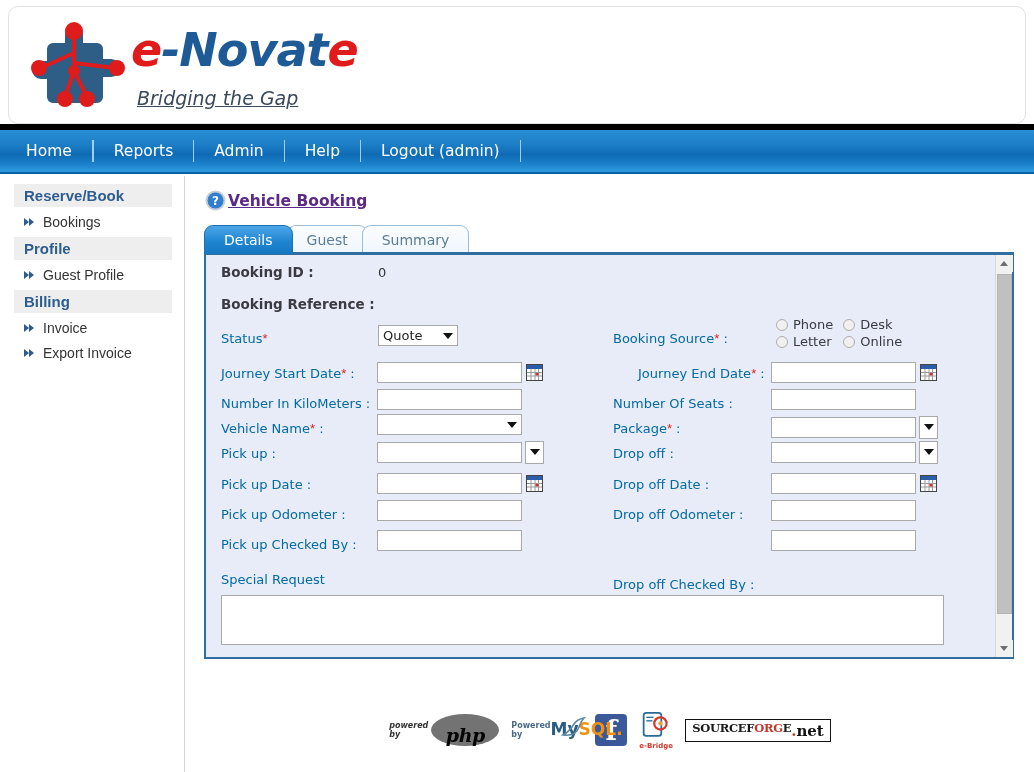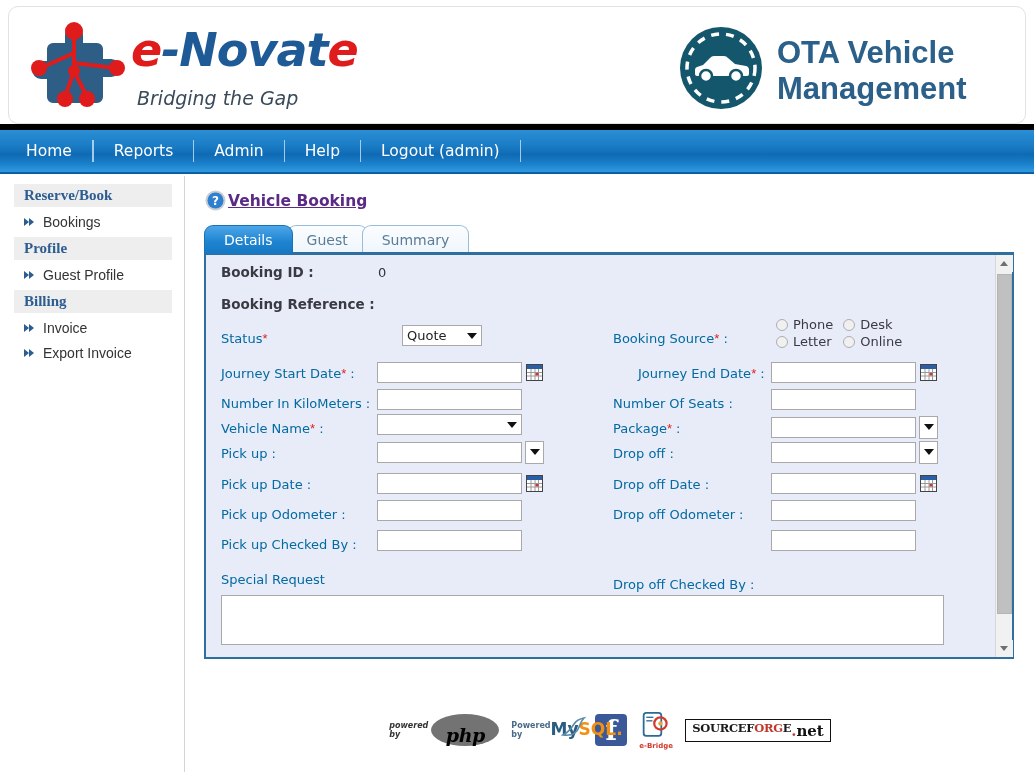--- a/index.html
+++ b/index.html
@@ -43,20 +43,21 @@
     letter-spacing: -1px;
     color: #1d5a96;
     white-space: nowrap;
   }
   .brand-text .r { color: #e01b1b; }
   .tagline {
     position: absolute; left: 118px; top: 72px;
     font-family: "DejaVu Sans", sans-serif;
     font-size: 19px; font-style: italic; color: #3a4a5a;
     white-space: nowrap;
+    text-decoration: underline;
   }
 
   
   .ota-block { position: absolute; left: 665px; top: 10px; width: 350px; height: 100px; }
   .ota-icon { position: absolute; left: 5px; top: 9px; width: 84px; height: 84px; }
   .ota-title {
     position: absolute; left: 103px; top: 18px;
     font-family: "Liberation Sans", sans-serif;
     font-size: 31px; font-weight: bold; line-height: 36px;
     color: #2a6089; white-space: nowrap;
@@ -87,21 +88,21 @@
     position: absolute; left: 0px; top: 176px;
     width: 185px; height: 596px;
     background: #ffffff;
     border-right: 1px solid #d4d4d4;
     padding-top: 4px;
   }
   .side-head {
     margin: 4px 12px 0 14px;
     background: #eeeeee;
     color: #2c5c90;
-    font-family: Liberation Serif, serif;
+    font-family: Liberation Sans, sans-serif;
     font-size: 15px; font-weight: bold;
     padding: 3px 0 3px 10px;
   }
   .side-item {
     display: flex; align-items: center;
     margin: 5px 12px 5px 14px;
     padding: 2px 0 2px 10px;
     cursor: pointer;
   }
   .side-bullet {
@@ -408,33 +409,20 @@
             <line x1="45" y1="42" x2="86" y2="47"></line>
             <line x1="45" y1="50" x2="36" y2="76"></line>
             <line x1="45" y1="50" x2="58" y2="76"></line>
           </g>
           <circle cx="45" cy="50" r="6" fill="#e01b1b"></circle>
         </svg>
         <div class="brand-text"><span class="r">e</span><span>-Novat</span><span class="r">e</span></div>
         <div class="tagline">Bridging the Gap</div>
       </div>
 
-      <div class="ota-block">
-        <svg class="ota-icon" viewBox="0 0 84 84">
-          <circle cx="42" cy="42" r="41" fill="#14566b"></circle>
-          <circle cx="42" cy="42" r="34" fill="none" stroke="#ffffff" stroke-width="3.5" stroke-dasharray="8 7"></circle>
-          <path d="M16 50 h52 a2 2 0 0 0 2 -2 v-4 a4 4 0 0 0 -3 -4 l-11 -2 l-7 -6 a6 6 0 0 0 -4 -2 h-10 a6 6 0 0 0 -4 2 l-7 7 l-6 2 a3 3 0 0 0 -2 3 v4 a2 2 0 0 0 2 2 z" fill="#ffffff"></path>
-          <circle cx="27" cy="50" r="6" fill="#ffffff" stroke="#14566b" stroke-width="2.5"></circle>
-          <circle cx="57" cy="50" r="6" fill="#ffffff" stroke="#14566b" stroke-width="2.5"></circle>
-        </svg>
-        <div class="ota-title">
-          <div>OTA Vehicle</div>
-          <div>Management</div>
-        </div>
-      </div>
 
     </div>
   </div>
 
   <div class="navbar">
     <div class="nav-item">Home</div>
     <div class="nav-sep"></div>
     <div class="nav-sep"></div>
     <div class="nav-item">Reports</div>
     <div class="nav-sep"></div>
@@ -499,21 +487,21 @@
           </div>
 
           <div class="row" style="left:15px; top:40px;">
             <span class="lbl strong">Booking Reference :</span>
           </div>
 
           <div class="row" style="left:15px; top:74px;">
             <span class="lbl">Status</span><span class="req">*</span>
           </div>
           <div class="row" style="left:172px; top:70px; width:80px;">
-            <div class="sel" style="width:80px;margin-left:24px;">
+            <div class="sel" style="width:80px;">
               <span>Quote</span>
               <span class="caret"></span>
             </div>
           </div>
 
           <div class="row" style="left:407px; top:74px;">
             <span class="lbl">Booking Source</span><span class="req">*</span><span class="lbl"> :</span>
           </div>
           <div class="row" style="left:570px; top:62px; height:40px;">
             <div class="radios">

